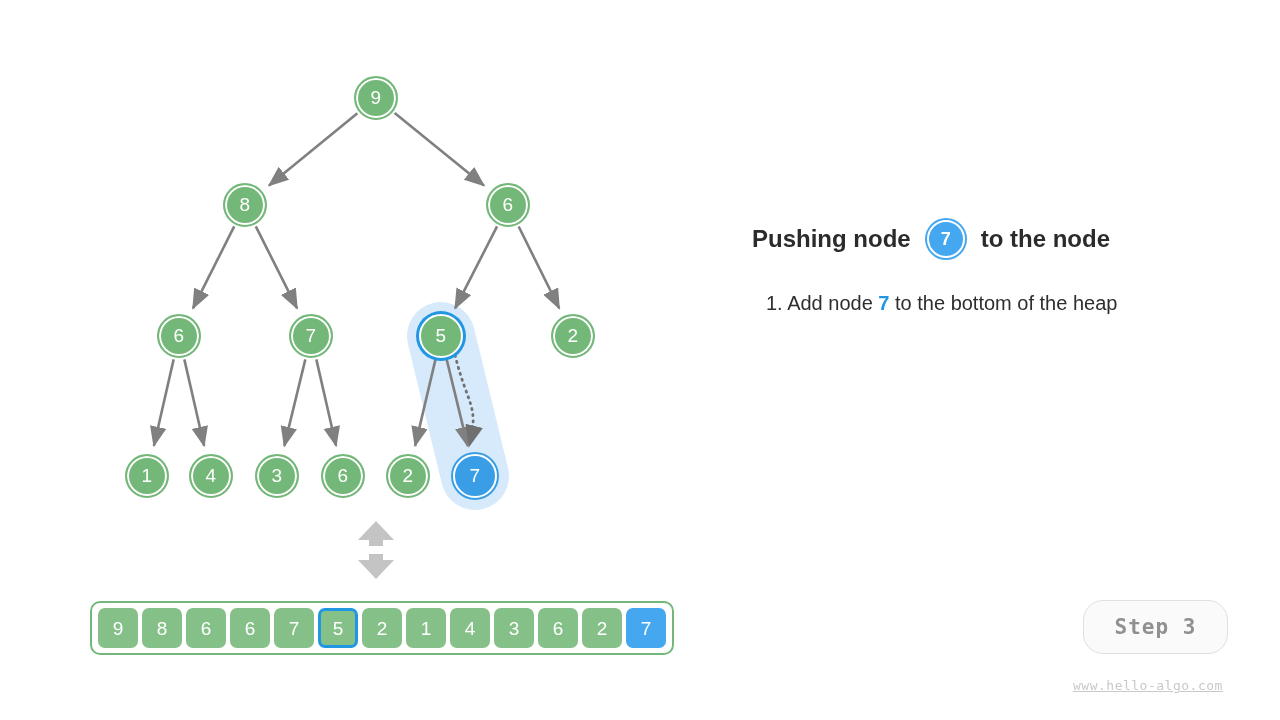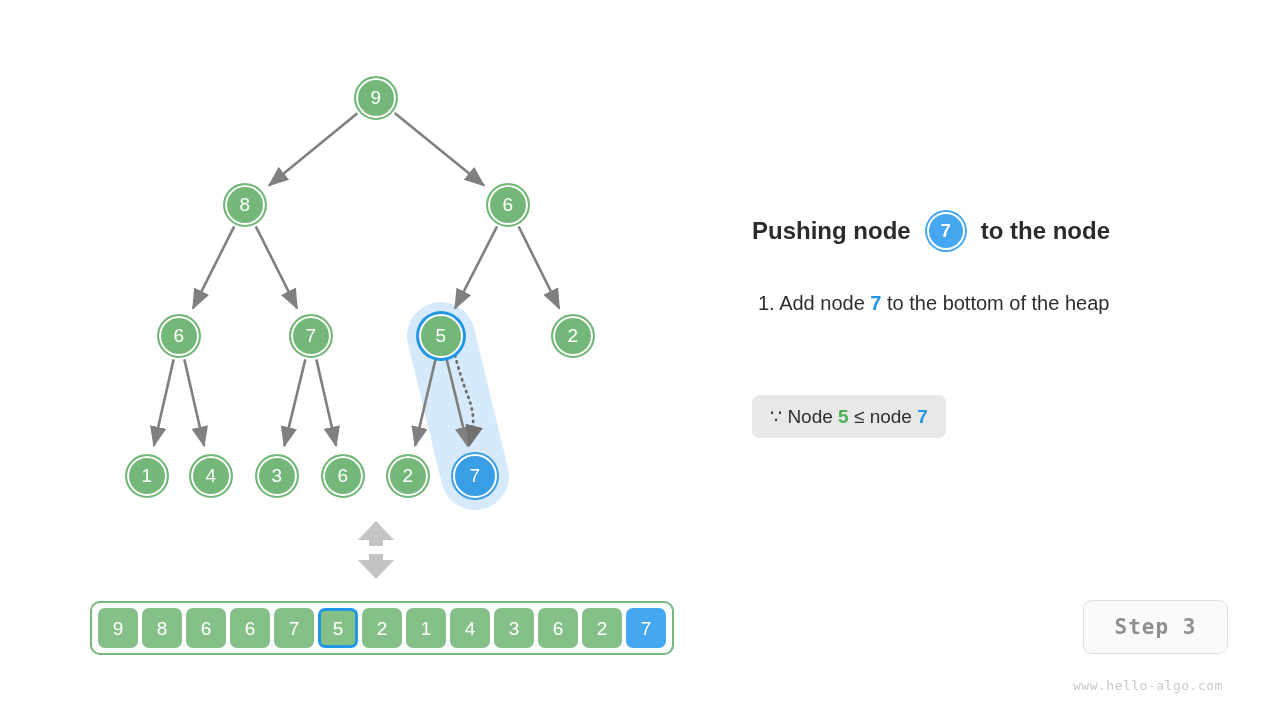--- a/index.html
+++ b/index.html
@@ -62,60 +62,60 @@
     display:flex;align-items:center;justify-content:center;
     color:#ffffff;font-size:19px;line-height:1;
     background:#85c088;border:2px solid #85c088;
   }
   .cell.marked{border:3px solid #2196e3;}
   .cell.blue{background:#45a7ef;border:2px solid #45a7ef;}
 
   
   #panel{position:absolute;left:752px;top:0;width:470px;height:720px;}
   #panel-title{
-    position:absolute;left:0;top:212px;
+    position:absolute;left:0;top:220px;
     font-size:24px;font-weight:bold;color:#2b2b2b;
     display:flex;align-items:center;white-space:nowrap;
   }
   .badge{
     display:inline-flex;align-items:center;justify-content:center;
     width:34px;height:34px;border-radius:50%;
     background:#45a7ef;border:2px solid #ffffff;
     box-shadow:0 0 0 2px #45a7ef;
     color:#ffffff;font-size:18px;font-weight:bold;
     margin:0 16px;
   }
   .step-line{
     position:absolute;left:6px;
     font-size:20px;color:#2e2e2e;white-space:nowrap;
   }
-  #step-1{top:292px;}
+  #step-1{top:292px;margin-left:8px;}
   #step-2{top:345px;}
   .hl-blue{color:#2196e3;font-weight:bold;}
   .hl-green{color:#4caf50;font-weight:bold;}
 
   #reason-box{
     position:absolute;left:0;top:395px;
     background:#e8e8e8;border-radius:7px;
     padding:10px 18px;
     font-size:19px;color:#2e2e2e;white-space:nowrap;
   }
 
   #step-badge{
     position:absolute;left:1083px;top:600px;
     width:145px;height:54px;box-sizing:border-box;
-    background:#fafafa;border:1px solid #e0e0e0;border-radius:9px;
+    background:#fafafa;border:1px solid #e0e0e0;border-radius:20px;
     display:flex;align-items:center;justify-content:center;
     font-family:"DejaVu Sans Mono","Liberation Mono",monospace;
     font-size:21px;font-weight:bold;color:#909090;letter-spacing:1px;
   }
   #watermark{
     position:absolute;left:1073px;top:678px;
     font-family:"DejaVu Sans Mono","Liberation Mono",monospace;
-    font-size:13px;color:#c9c9c9;letter-spacing:.5px;
+    font-size:13px;color:#c9c9c9;letter-spacing:.5px;text-decoration:underline;
   }
 </style>
 </head>
 <body>
 
 <div id="stage">
 
   <div id="sift-capsule" style="width: 68px; height: 212.069px; left: 424px; top: 299.965px; transform: rotate(-13.6504deg);"></div>
 
   <svg id="tree-svg">
@@ -217,25 +217,18 @@
       <span>to the node</span>
     </div>
 
     <div class="step-line" id="step-1">
       <span>1. Add node</span>
       <span class="hl-blue">7</span>
       <span>to the bottom of the heap</span>
     </div>
 
 
-    <div id="reason-box">
-      <span>∵</span>
-      <span>Node</span>
-      <span class="hl-green">5</span>
-      <span>≤ node</span>
-      <span class="hl-blue">7</span>
-    </div>
   </div>
 
   <div id="step-badge">Step 3</div>
   <div id="watermark">www.hello-algo.com</div>
 
 </div>
 
 </body></html>

